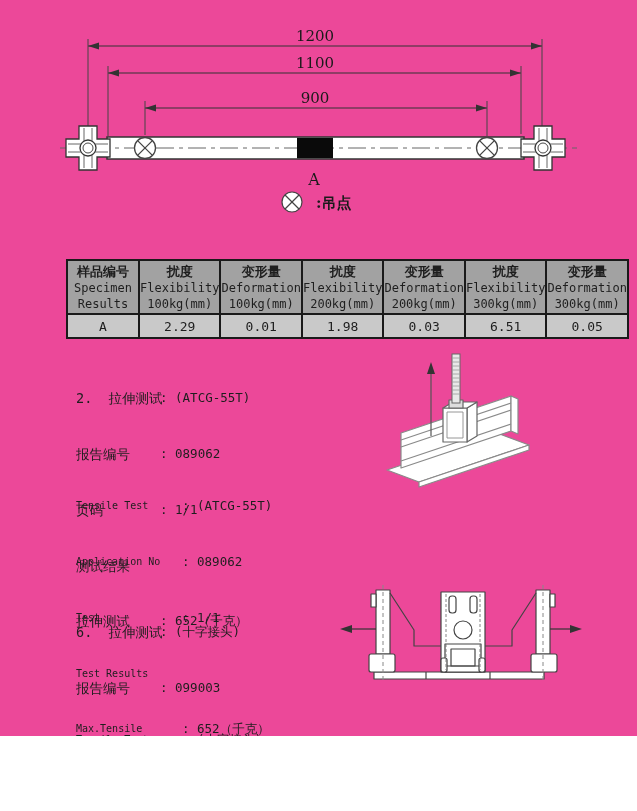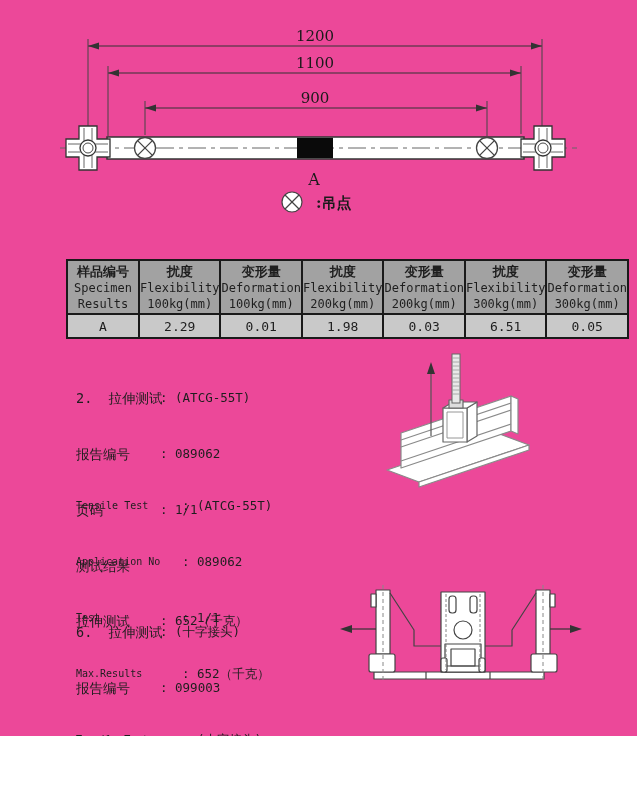--- a/index.html
+++ b/index.html
@@ -218,21 +218,25 @@
     </div>
     <div class="tline">
       <span class="lbl lbl-en">Application No</span>
       <span class="val">: 089062</span>
     </div>
     <div class="tline">
       <span class="lbl lbl-en">Test</span>
       <span class="val">: 1/1</span>
     </div>
     <div class="tline">
-      <span class="lbl lbl-en">Max.Results</span>
+      <span class="lbl lbl-en">Test Results</span>
+      <span class="val"></span>
+    </div>
+    <div class="tline">
+      <span class="lbl lbl-en">Max.Tensile</span>
       <span class="val">: 652（千克）</span>
     </div>
   </div>
 
   <svg id="tee-svg" width="195" height="155" viewBox="0 0 195 155">
     <g stroke="#8a8a8a" fill="#ffffff" stroke-width="1.2" stroke-linejoin="round">
       <polygon points="2,122 112,85 144,97 34,134"></polygon>
       <polygon points="34,134 144,97 144,102 34,139"></polygon>
       <polygon points="16,120 126,83 126,48 16,85"></polygon>
       <polygon points="126,48 133,51 133,86 126,83"></polygon>

